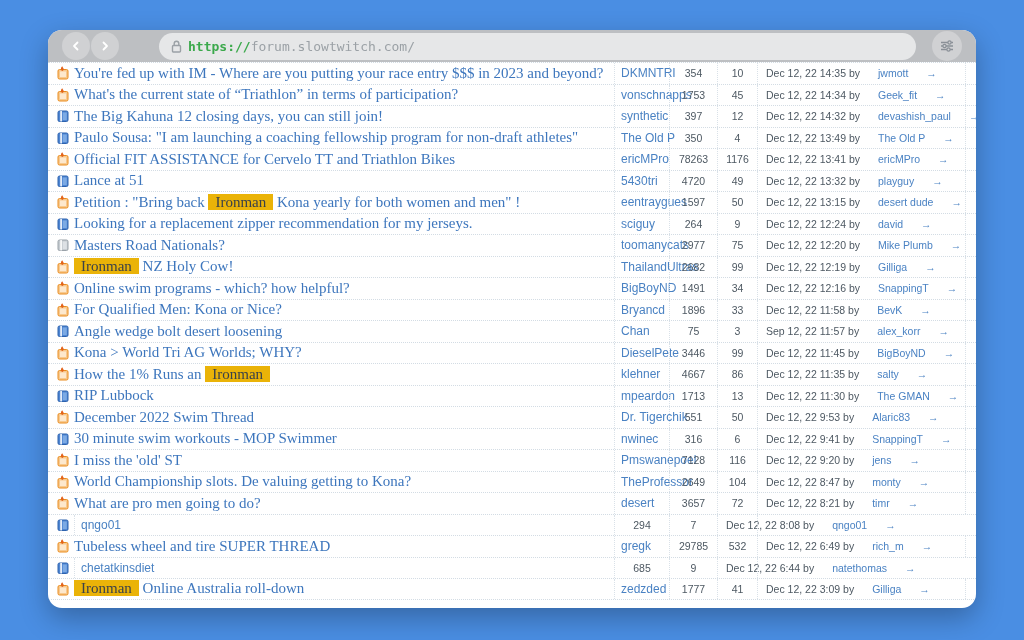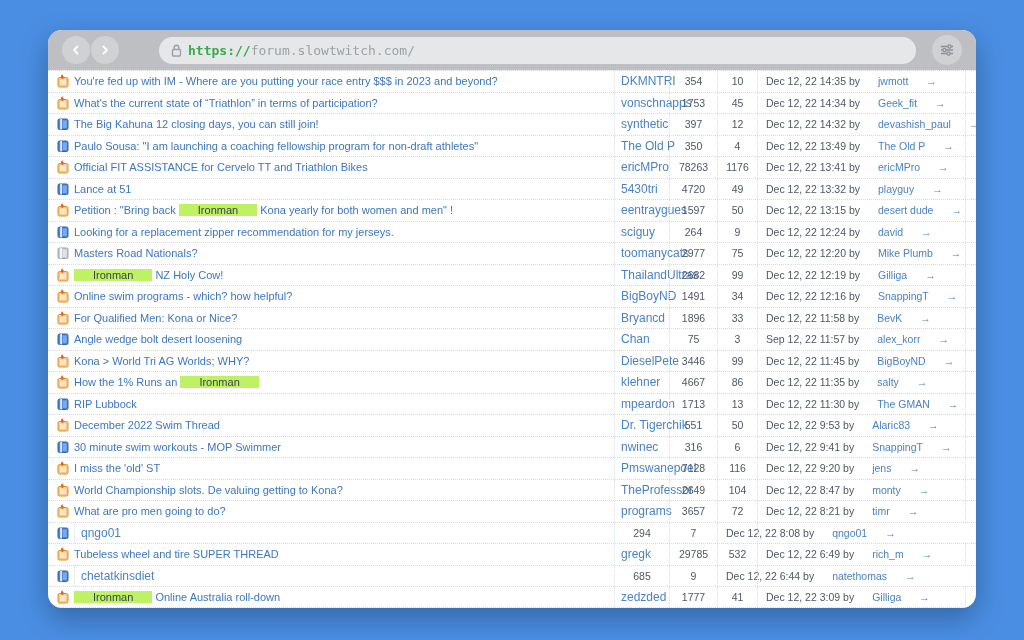--- a/index.html
+++ b/index.html
@@ -1,47 +1,47 @@
 <!DOCTYPE html>
 <html><head>
 <meta charset="utf-8">
 <style>
   html,body{margin:0;padding:0;width:1024px;height:640px;overflow:hidden;
     background:#4a8ee3;font-family:"Liberation Sans",sans-serif;}
   .browser-window{position:absolute;left:48px;top:30px;width:928px;height:578px;
     background:#ffffff;border-radius:14px;box-shadow:0 10px 28px rgba(0,0,0,.28);overflow:hidden;}
-  .chrome-bar{height:40px;background:#bdbfc2;display:flex;align-items:center;padding:0 14px;box-sizing:border-box;}
+  .chrome-bar{height:32px;background:#bdbfc2;display:flex;align-items:center;padding:0 14px;box-sizing:border-box;}
   .nav-btn{width:28px;height:28px;border-radius:50%;background:#d0d1d3;border:none;
     display:flex;align-items:center;justify-content:center;flex:0 0 auto;cursor:pointer;padding:0;}
   .nav-btn + .nav-btn{margin-left:1px;}
   .url-bar{flex:1;height:27px;margin:0 16px 0 40px;background:#e6e7e8;border-radius:14px;
     display:flex;align-items:center;padding:0 12px;box-sizing:border-box;cursor:text;}
   .url-text{font-family:"DejaVu Sans Mono","Liberation Mono",monospace;font-size:13px;white-space:nowrap;}
   .url-scheme{color:#3ba94c;font-weight:bold;}
   .url-host{color:#9ba1a6;}
   .lock{margin-right:6px;display:flex;align-items:center;}
   .menu-btn{width:30px;height:30px;border-radius:50%;background:#d0d1d3;border:none;
     display:flex;align-items:center;justify-content:center;flex:0 0 auto;cursor:pointer;padding:0;}
   .thread-list{height:538px;overflow:hidden;}
   .row{display:grid;grid-template-columns:26px 540px 55px 48px 40px 208px 11px;
     align-items:center;height:21.5px;box-sizing:border-box;border-top:1px dotted #d3dce4;cursor:pointer;}
   .row:last-child{border-bottom:1px dotted #d3dce4;}
   .cell{white-space:nowrap;overflow:visible;}
   .c-icon{display:flex;align-items:center;justify-content:flex-end;padding-right:5px;box-sizing:border-box;}
-  .c-title{font-size:11px;color:#3d76bd;text-decoration:none;overflow:hidden;text-overflow:ellipsis;}
+  .c-title{font-size:15px;color:#3d76bd;text-decoration:none;overflow:hidden;text-overflow:ellipsis;font-family:Liberation Serif, serif;}
   .c-author{font-size:12px;color:#4a82c3;text-decoration:none;padding-left:6px;box-sizing:border-box;
     border-left:1px dotted #d9e1e8;height:100%;display:flex;align-items:center;}
   .c-views,.c-replies{font-size:10.5px;color:#4d5862;text-align:center;
     border-left:1px dotted #d9e1e8;height:100%;display:flex;align-items:center;justify-content:center;box-sizing:border-box;}
   .c-date{font-size:10.5px;color:#4d5862;padding-left:8px;box-sizing:border-box;
     border-left:1px dotted #d9e1e8;height:100%;display:flex;align-items:center;gap:18px;}
   .c-end{border-left:1px dotted #d9e1e8;height:100%;box-sizing:border-box;}
   .d-user{color:#4a82c3;text-decoration:none;cursor:pointer;}
   .d-arrow{color:#4a82c3;}
-  .hl{background:#bef264;color:#3a4149;padding:0 19px;}
+  .hl{background:#eab308;color:#3a4149;padding:0 7px;}
   .ic{display:inline-flex;}
 </style>
 </head>
 <body>
 
 <div class="browser-window">
   <div class="chrome-bar">
     <button class="nav-btn">
       <span class="ic">
         <svg width="10" height="10" viewBox="0 0 10 10">
@@ -552,21 +552,21 @@
       <span class="ic ic-hot">
         <svg width="12" height="14" viewBox="0 0 12 14">
           <rect x="1" y="3.5" width="10" height="9.5" rx="1.5" fill="#f7c98e" stroke="#ea8c1e"></rect>
           <rect x="3" y="5.5" width="6" height="5.5" fill="#fde8cd"></rect>
           <path d="M4.2 3.8 C3.4 2.2 4.6 0.6 5.4 0.2 C5.3 1.4 6.9 1.8 6.7 3.6 C6.6 4.5 5.8 5 5.2 5 C4.7 5 4.4 4.4 4.2 3.8 Z" fill="#e2621b"></path>
         </svg>
       </span>
 
     </span>
     <a class="cell c-title"><span>What are pro men going to do?</span></a>
-    <a class="cell c-author">programs</a>
+    <a class="cell c-author">desert</a>
     <span class="cell c-views">3657</span>
     <span class="cell c-replies">72</span>
     <span class="cell c-date">
           <span class="d-date">Dec 12, 22 8:21 by </span>
           <a class="d-user">timr</a>
           <span class="d-arrow"> →</span>
         </span>
     <span class="cell c-end"></span>
   </div>
 

